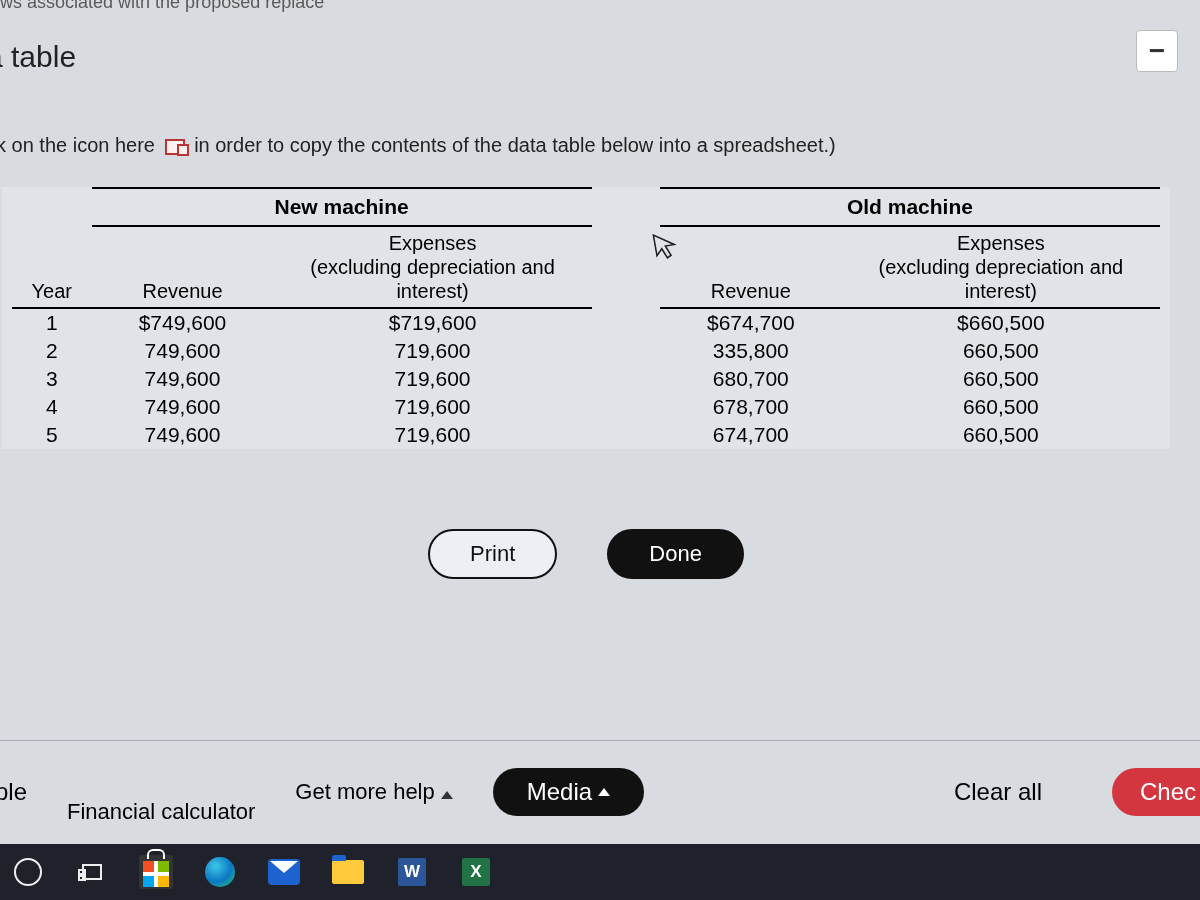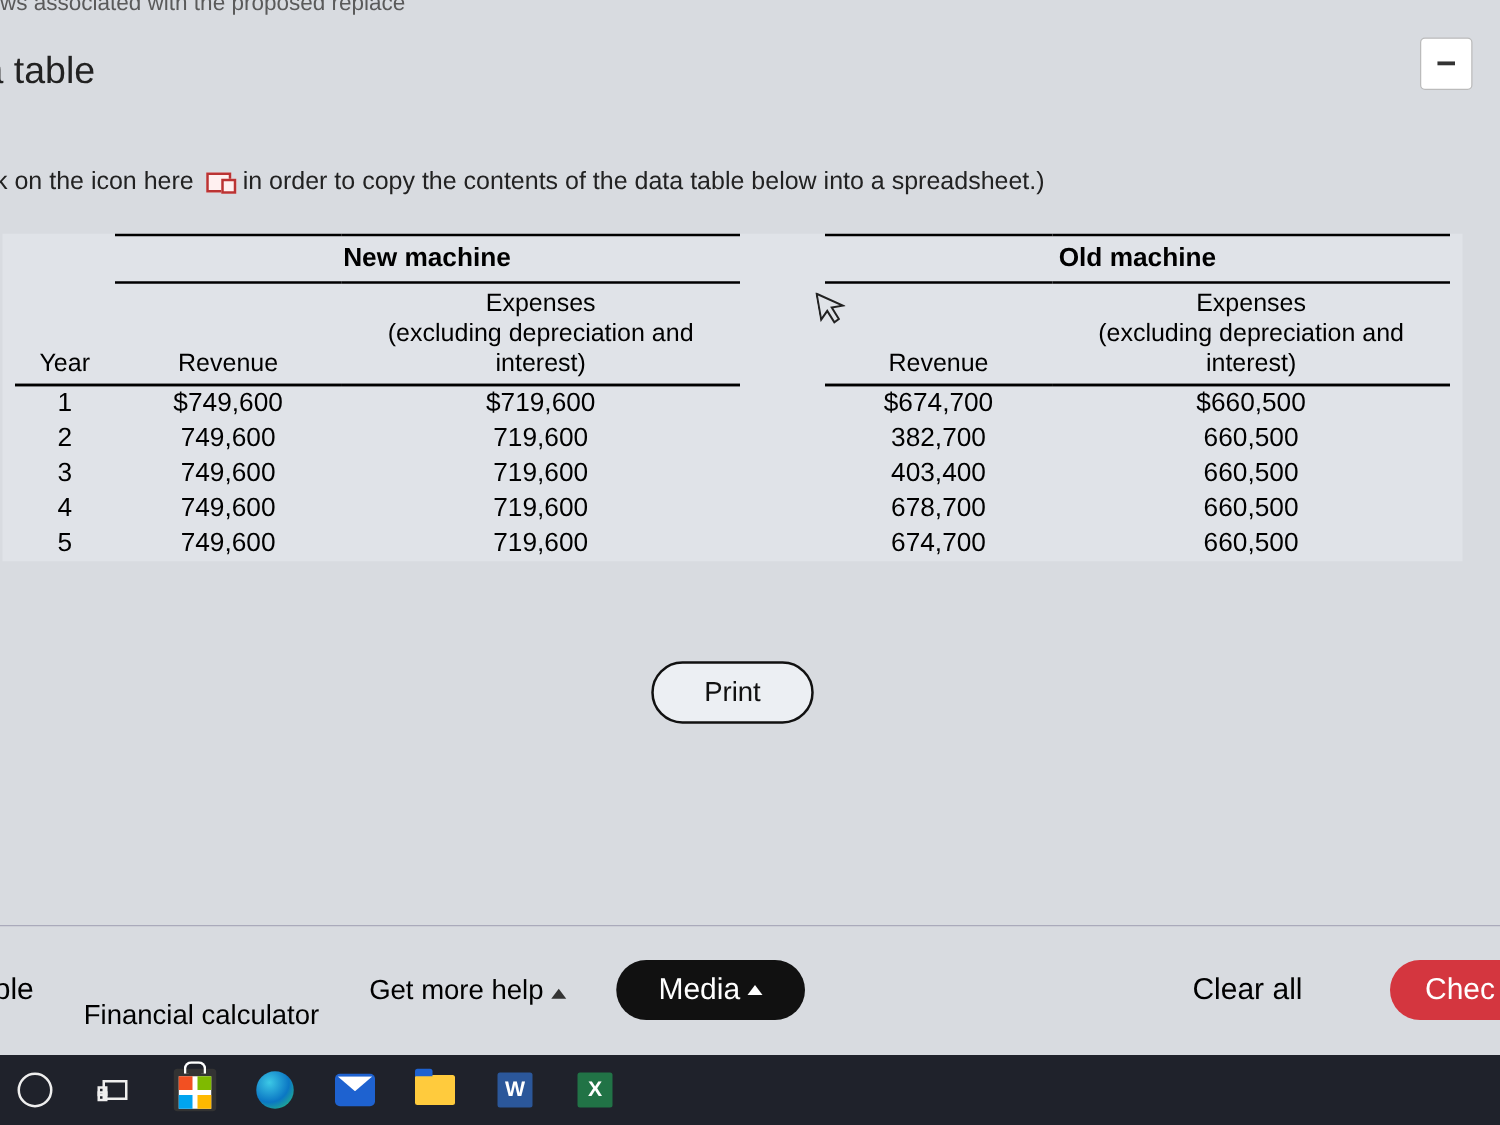--- a/index.html
+++ b/index.html
@@ -308,29 +308,29 @@
             <td>$719,600</td>
             <td class="gap-col"></td>
             <td>$674,700</td>
             <td>$660,500</td>
           </tr>
           <tr class="data-row">
             <td>2</td>
             <td>749,600</td>
             <td>719,600</td>
             <td class="gap-col"></td>
-            <td>382,700</td>
+            <td>335,800</td>
             <td>660,500</td>
           </tr>
           <tr class="data-row">
             <td>3</td>
             <td>749,600</td>
             <td>719,600</td>
             <td class="gap-col"></td>
-            <td>403,400</td>
+            <td>680,700</td>
             <td>660,500</td>
           </tr>
           <tr class="data-row">
             <td>4</td>
             <td>749,600</td>
             <td>719,600</td>
             <td class="gap-col"></td>
             <td>678,700</td>
             <td>660,500</td>
           </tr>
@@ -341,20 +341,21 @@
             <td class="gap-col"></td>
             <td>674,700</td>
             <td>660,500</td>
           </tr>
         </tbody>
     </table>
   </div>
 
   <div class="buttons">
     <button class="btn btn-print">Print</button>
+    <button class="btn btn-done">Done</button>
   </div>
 </div>
 
 <div class="cursor-arrow">
   <svg width="22" height="28" viewBox="0 0 22 28">
       <path d="M1 1 L1 22 L7 16 L11 26 L15 24 L11 14 L20 14 Z" fill="none" stroke="#222" stroke-width="1.6"></path>
     </svg>
 </div>
 
 <div class="footer-bar">

